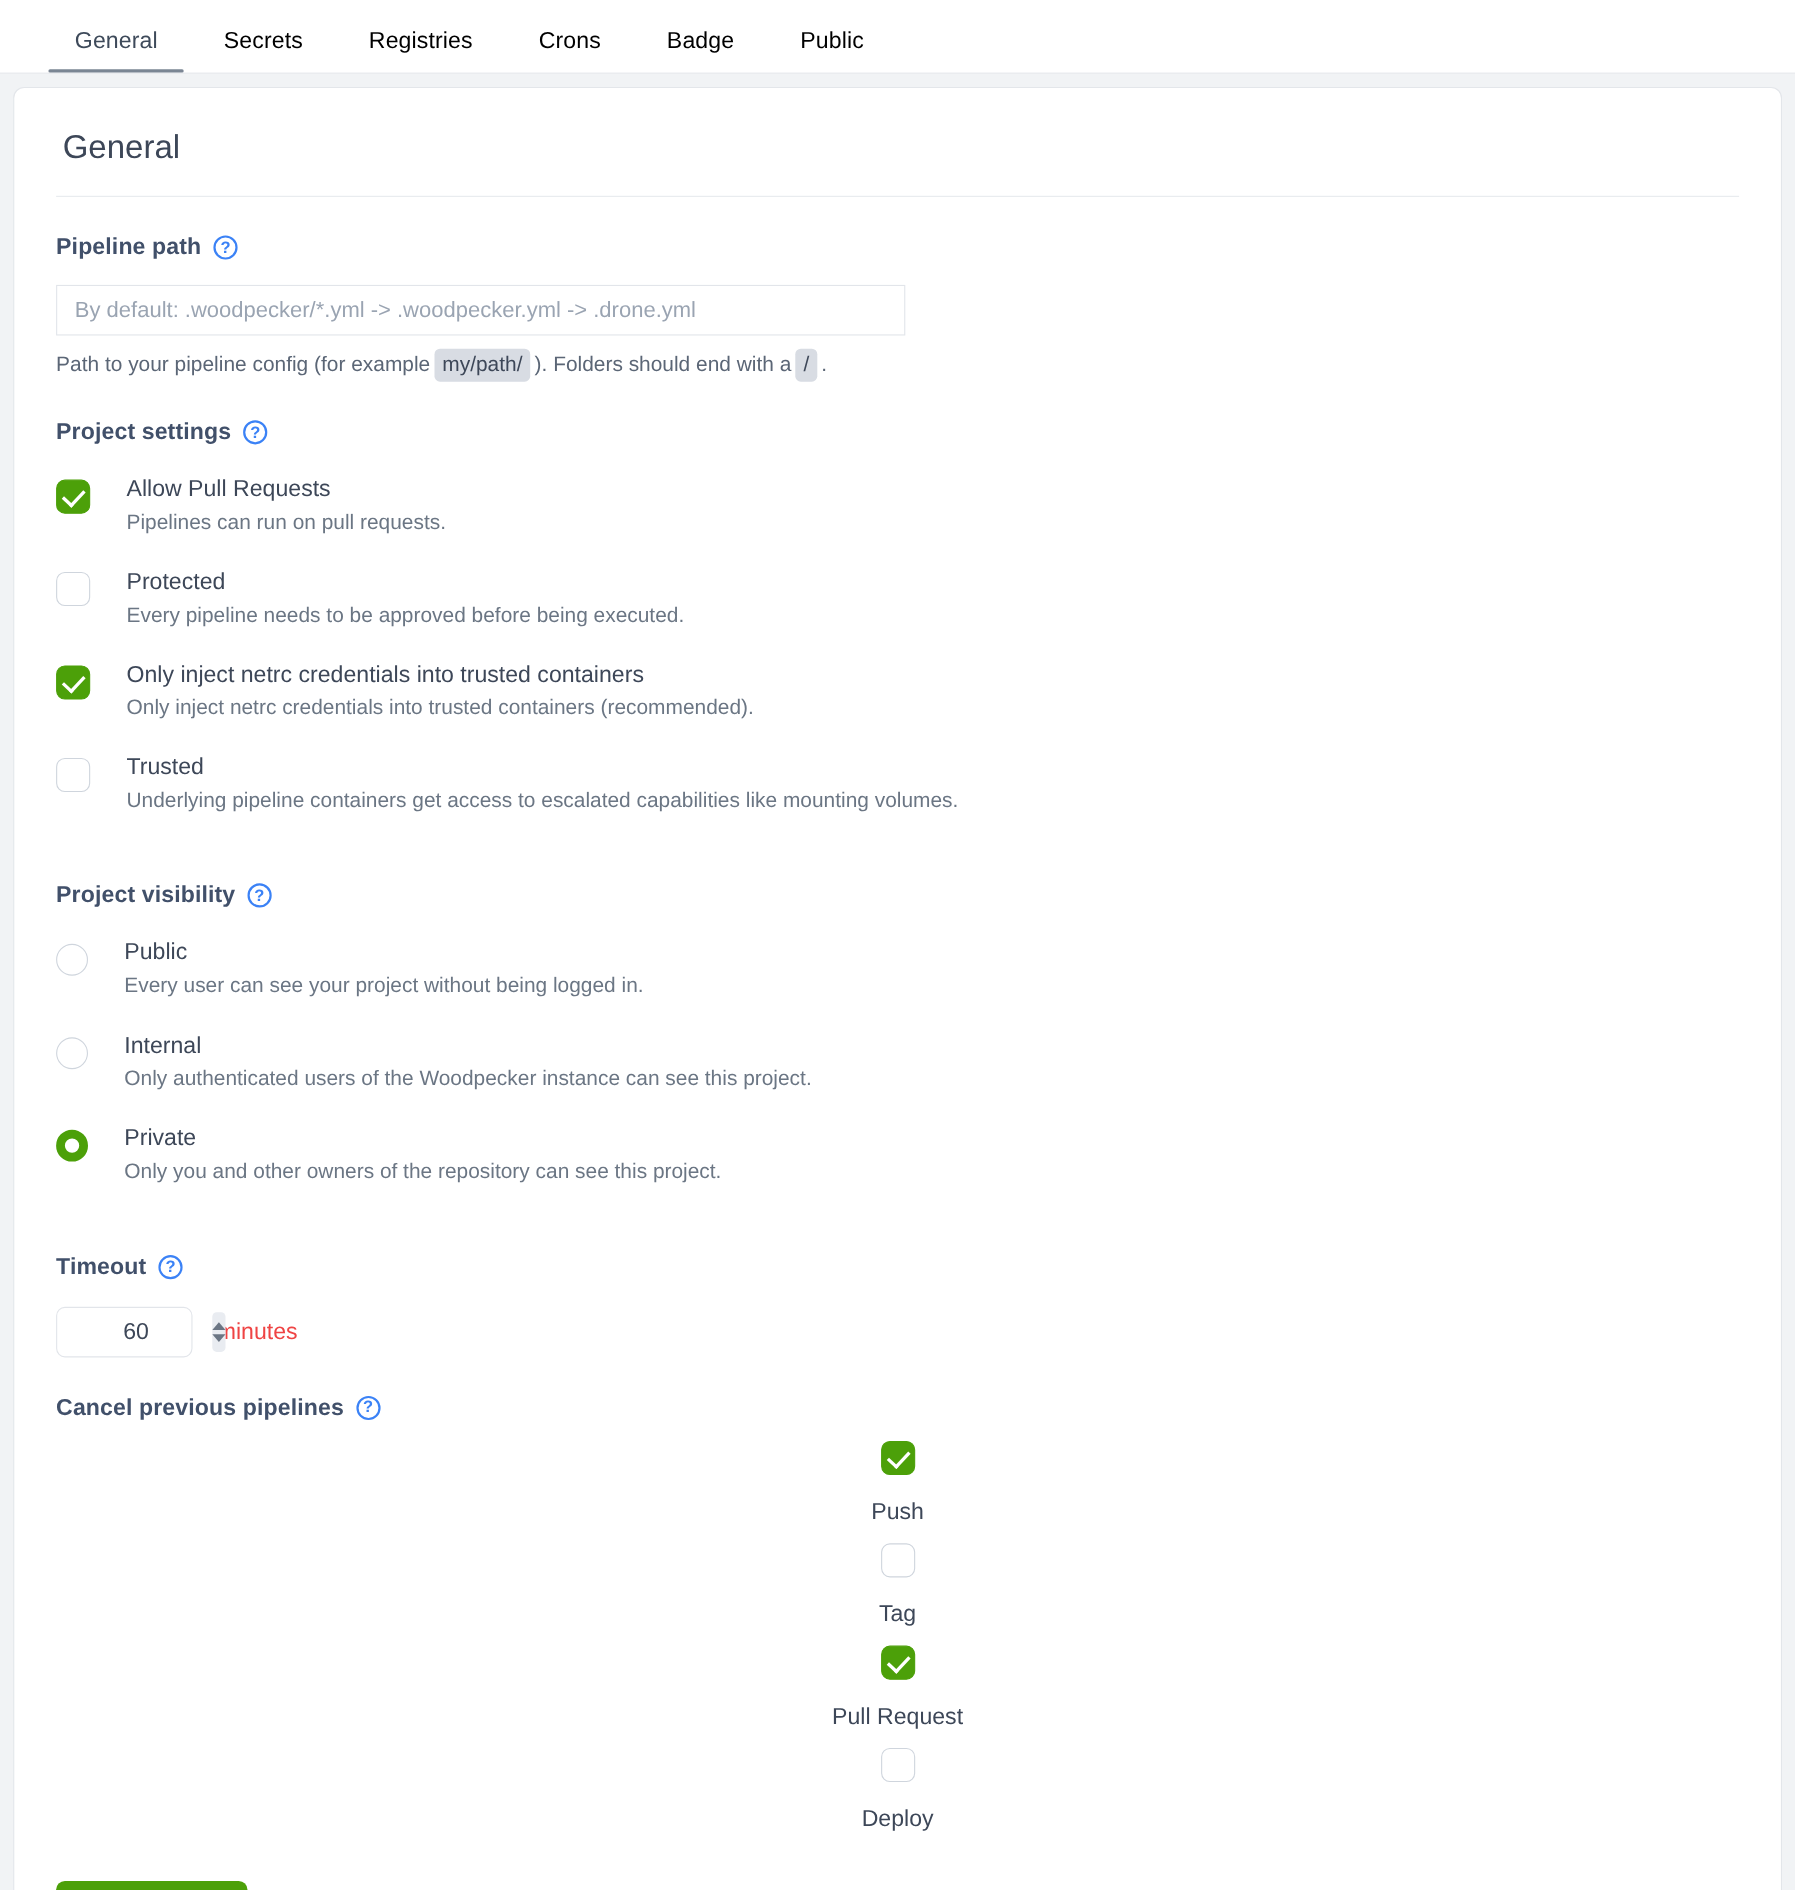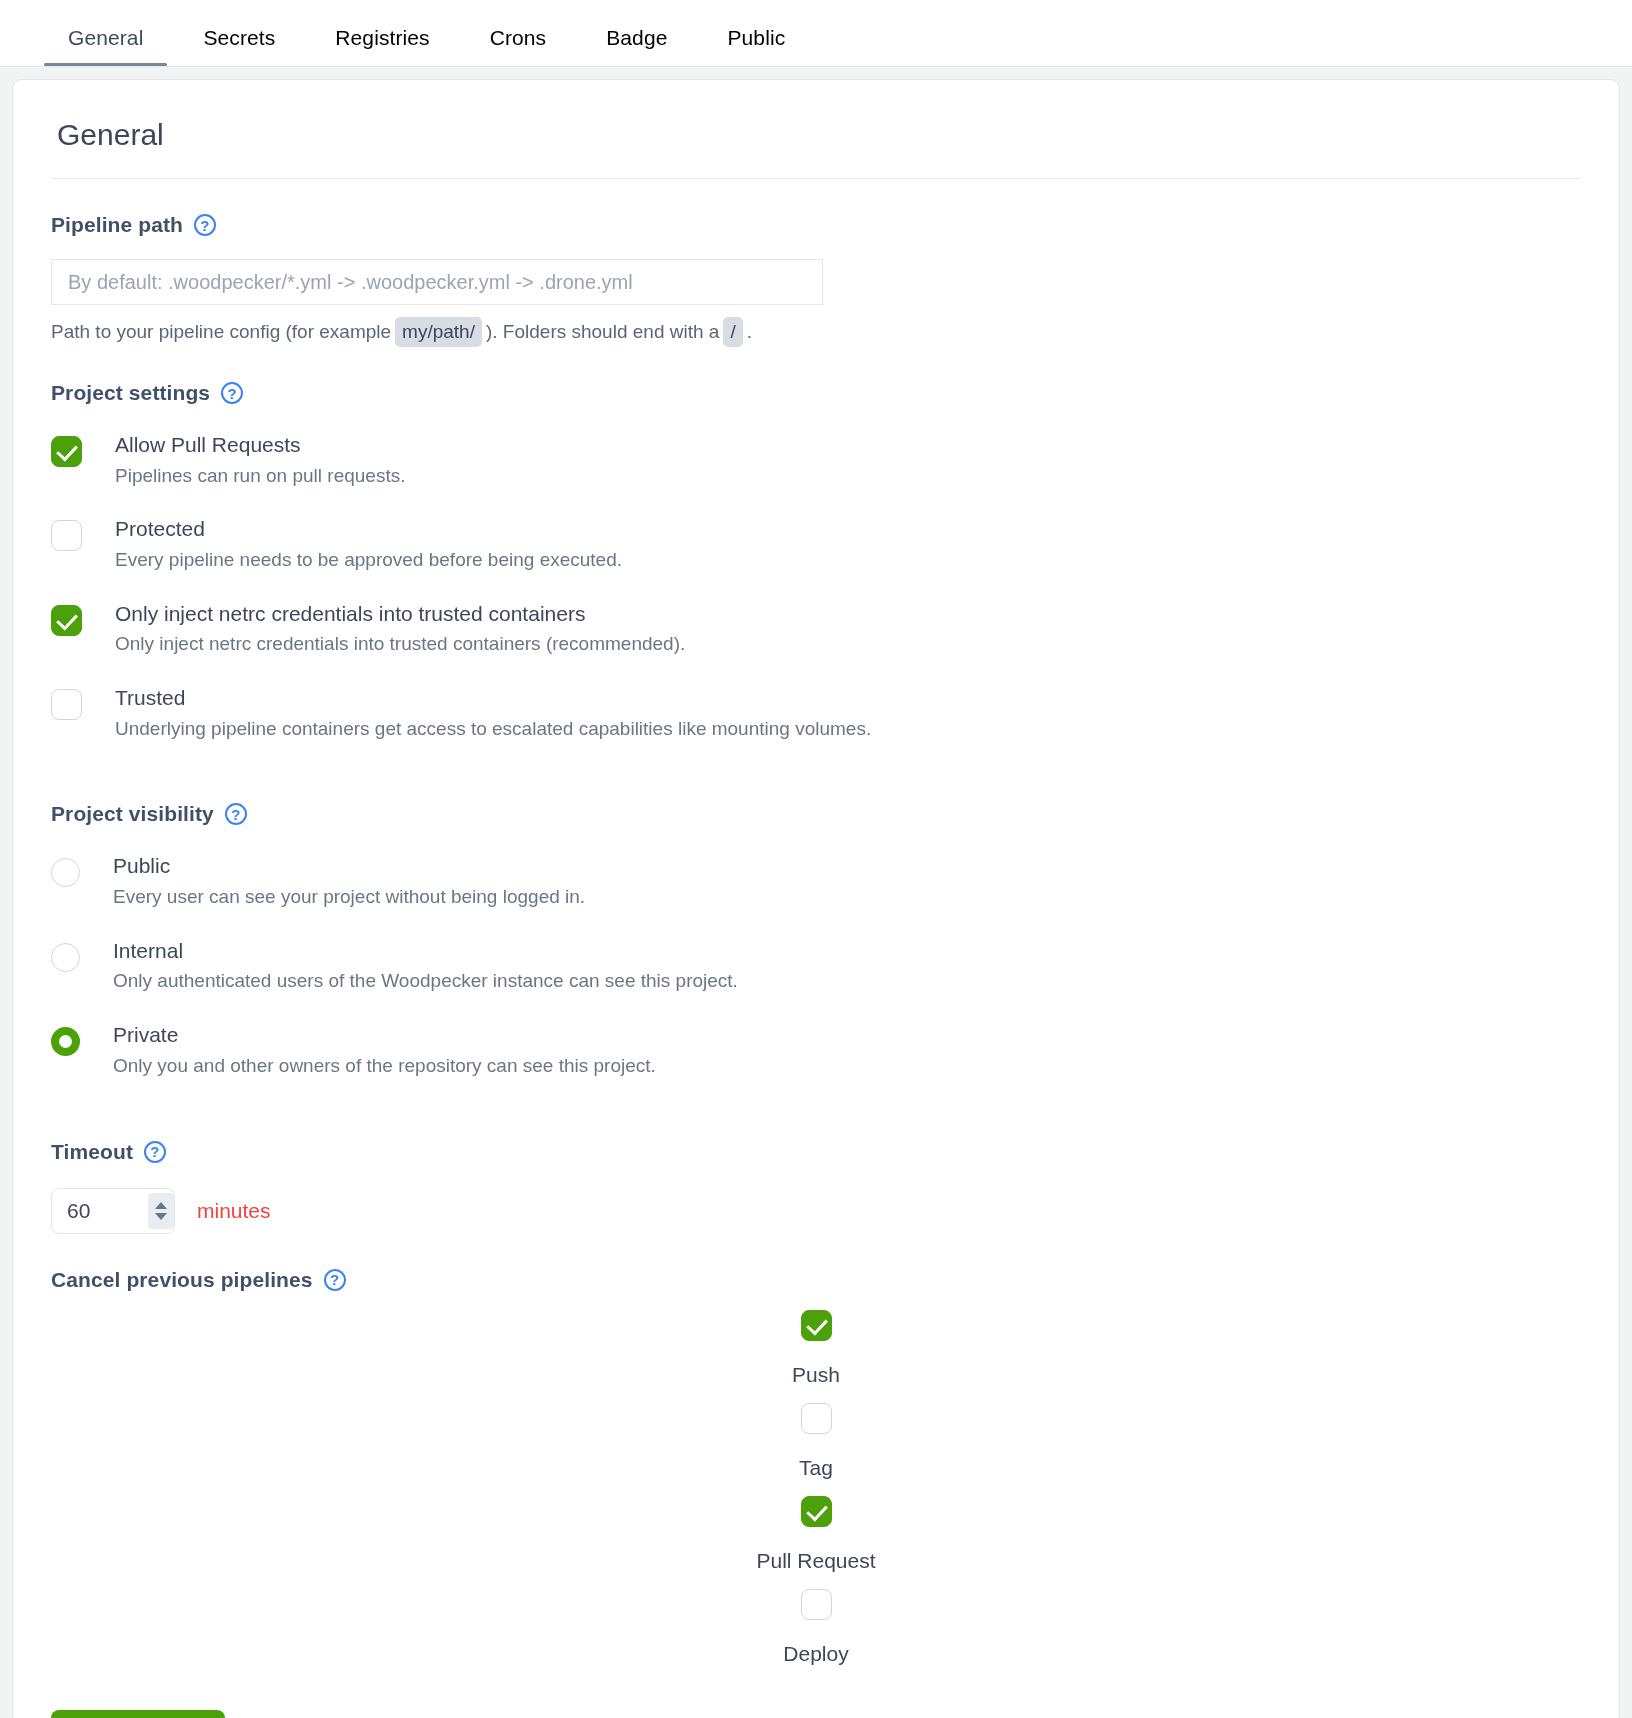--- a/index.html
+++ b/index.html
@@ -197,20 +197,21 @@
   }
   .num-wrap {
     position: relative;
     width: 124px;
     height: 46px;
     border: 1px solid #e2e5ea;
     border-radius: 8px;
     background: #fff;
     display: flex;
     align-items: center;
+    padding-left: 45px;
   }
   .num-input {
     border: none;
     outline: none;
     background: transparent;
     font-size: 21px;
     color: #3d4758;
     width: 96px;
     padding-left: 15px;
     font-family: "Liberation Sans", sans-serif;

